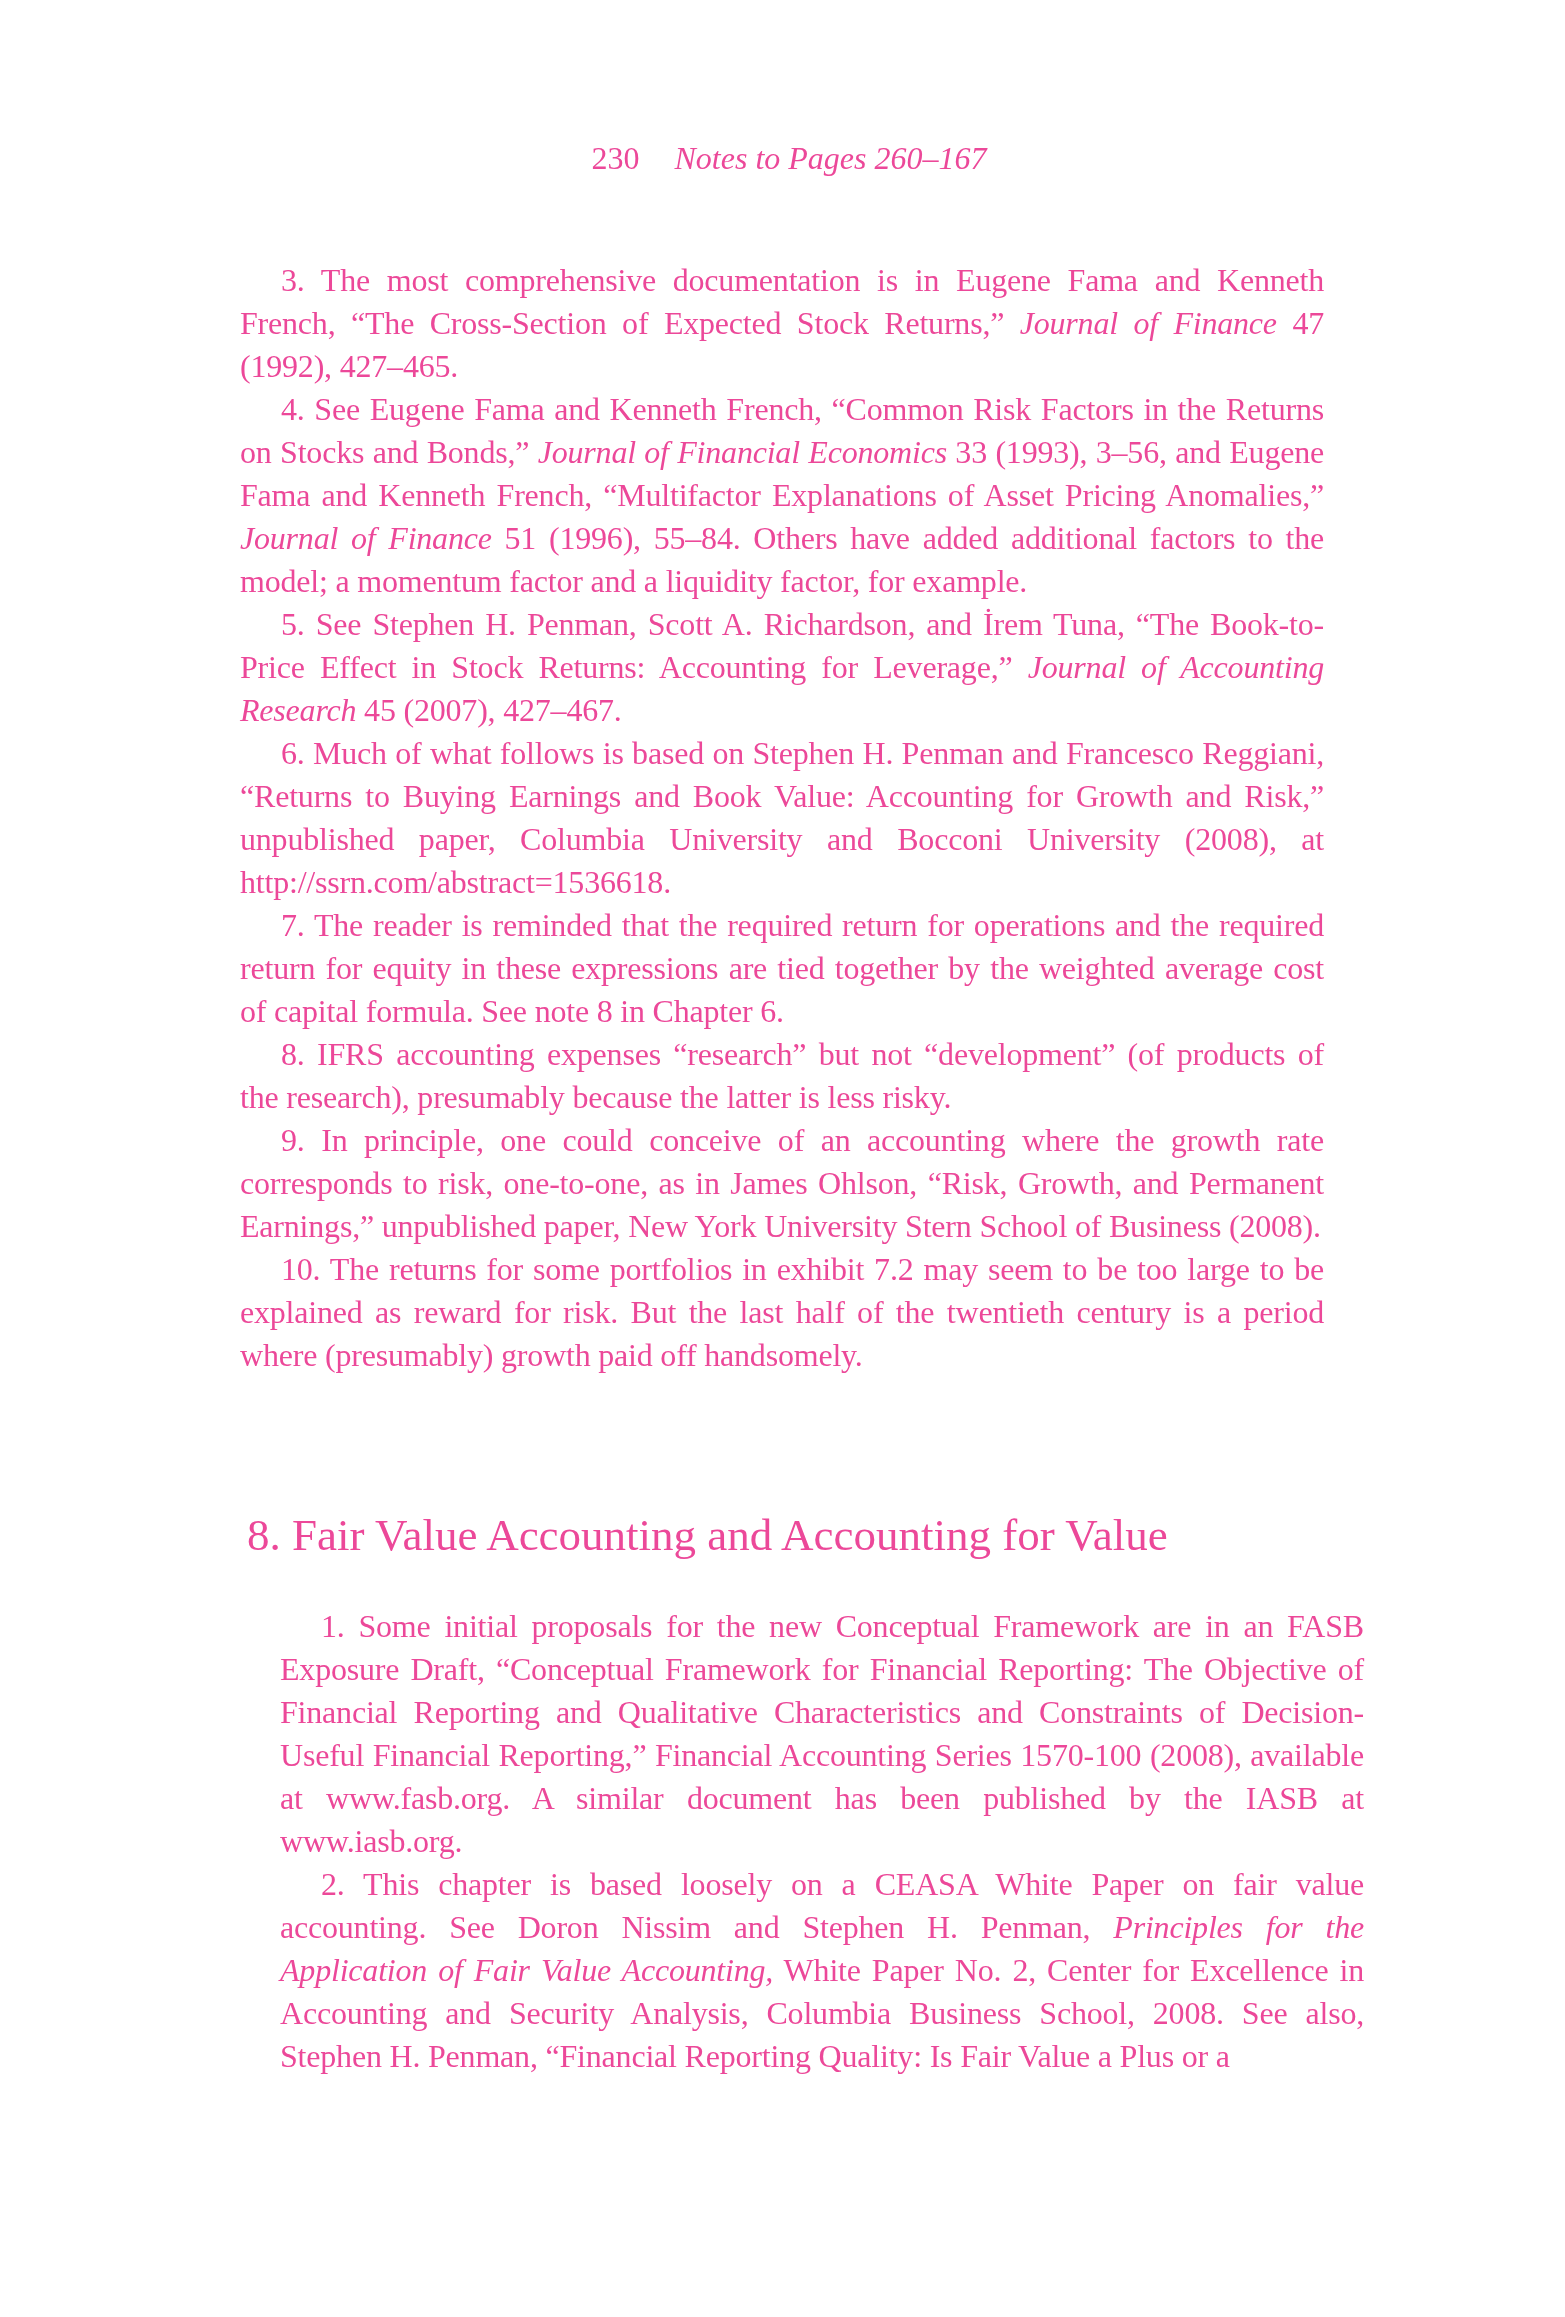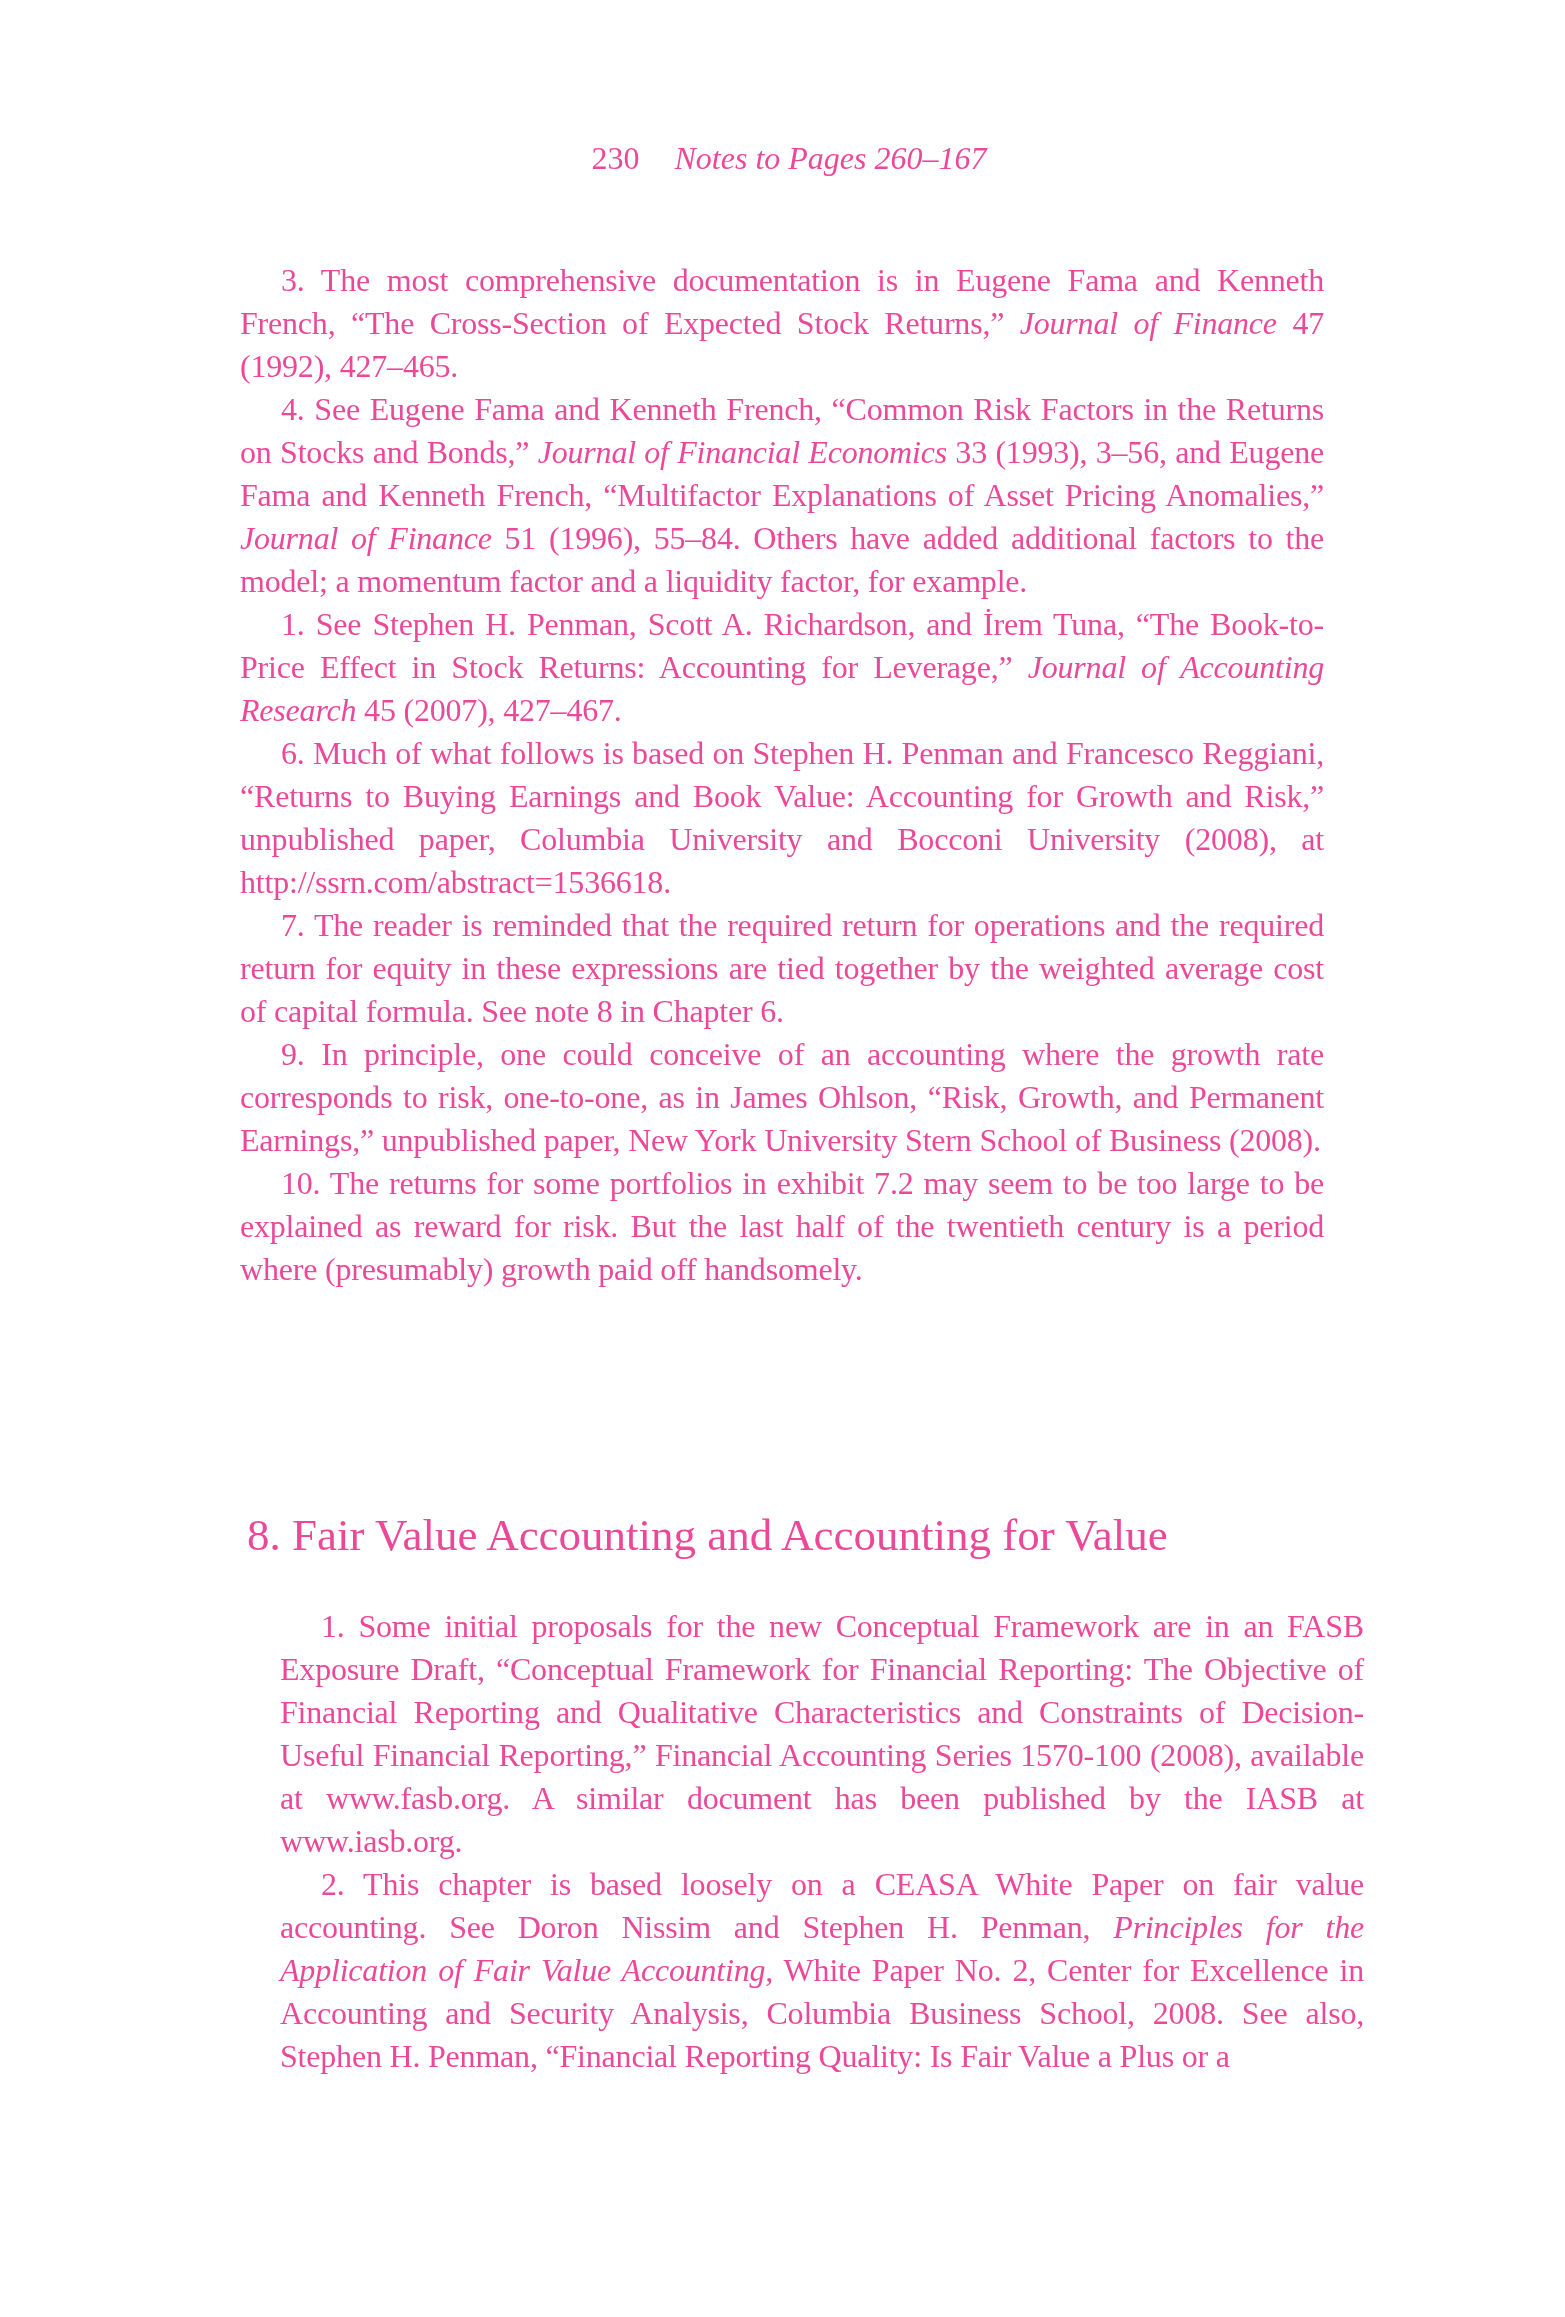--- a/index.html
+++ b/index.html
@@ -73,23 +73,24 @@
 <div class="page">
 
   <header class="running-header">
     <span class="folio">230</span>
     <span class="running-title">Notes to Pages 260–167</span>
   </header>
 
   <section class="notes notes-1">
       <p class="note"><span>3. The most comprehensive documentation is in Eugene Fama and Kenneth French, “The Cross-Section of Expected Stock Returns,” </span><span class="it">Journal of Finance</span><span> 47 (1992), 427–465.</span></p>
       <p class="note"><span>4. See Eugene Fama and Kenneth French, “Common Risk Factors in the Returns on Stocks and Bonds,” </span><span class="it">Journal of Financial Economics</span><span> 33 (1993), 3–56, and Eugene Fama and Kenneth French, “Multifactor Explanations of Asset Pricing Anomalies,” </span><span class="it">Journal of Finance</span><span> 51 (1996), 55–84. Others have added additional factors to the model; a momentum factor and a liquidity factor, for example.</span></p>
-      <p class="note"><span>1. See Stephen H. Penman, Scott A. Richardson, and İrem Tuna, “The Book-to-Price Effect in Stock Returns: Accounting for Leverage,” </span><span class="it">Journal of Accounting Research</span><span> 45 (2007), 427–467.</span></p>
+      <p class="note"><span>5. See Stephen H. Penman, Scott A. Richardson, and İrem Tuna, “The Book-to-Price Effect in Stock Returns: Accounting for Leverage,” </span><span class="it">Journal of Accounting Research</span><span> 45 (2007), 427–467.</span></p>
       <p class="note"><span>6. Much of what follows is based on Stephen H. Penman and Francesco Reggiani, “Returns to Buying Earnings and Book Value: Accounting for Growth and Risk,” unpublished paper, Columbia University and Bocconi University (2008), at http://ssrn.com/abstract=1536618.</span></p>
       <p class="note"><span>7. The reader is reminded that the required return for operations and the required return for equity in these expressions are tied together by the weighted average cost of capital formula. See note 8 in Chapter 6.</span></p>
+      <p class="note"><span>8. IFRS accounting expenses “research” but not “development” (of products of the research), presumably because the latter is less risky.</span></p>
       <p class="note"><span>9. In principle, one could conceive of an accounting where the growth rate corresponds to risk, one-to-one, as in James Ohlson, “Risk, Growth, and Permanent Earnings,” unpublished paper, New York University Stern School of Business (2008).</span></p>
       <p class="note"><span>10. The returns for some portfolios in exhibit 7.2 may seem to be too large to be explained as reward for risk. But the last half of the twentieth century is a period where (presumably) growth paid off handsomely.</span></p>
     </section>
 
   <h1 class="chapter-heading">8. Fair Value Accounting and Accounting for Value</h1>
 
   <section class="notes notes-2">
       <p class="note"><span>1. Some initial proposals for the new Conceptual Framework are in an FASB Exposure Draft, “Conceptual Framework for Financial Reporting: The Objective of Financial Reporting and Qualitative Characteristics and Constraints of Decision-Useful Financial Reporting,” Financial Accounting Series 1570-100 (2008), available at www.fasb.org. A similar document has been published by the IASB at www.iasb.org.</span></p>
       <p class="note"><span>2. This chapter is based loosely on a CEASA White Paper on fair value accounting. See Doron Nissim and Stephen H. Penman, </span><span class="it">Principles for the Application of Fair Value Accounting,</span><span> White Paper No. 2, Center for Excellence in Accounting and Security Analysis, Columbia Business School, 2008. See also, Stephen H. Penman, “Financial Reporting Quality: Is Fair Value a Plus or a</span></p>
     </section>

